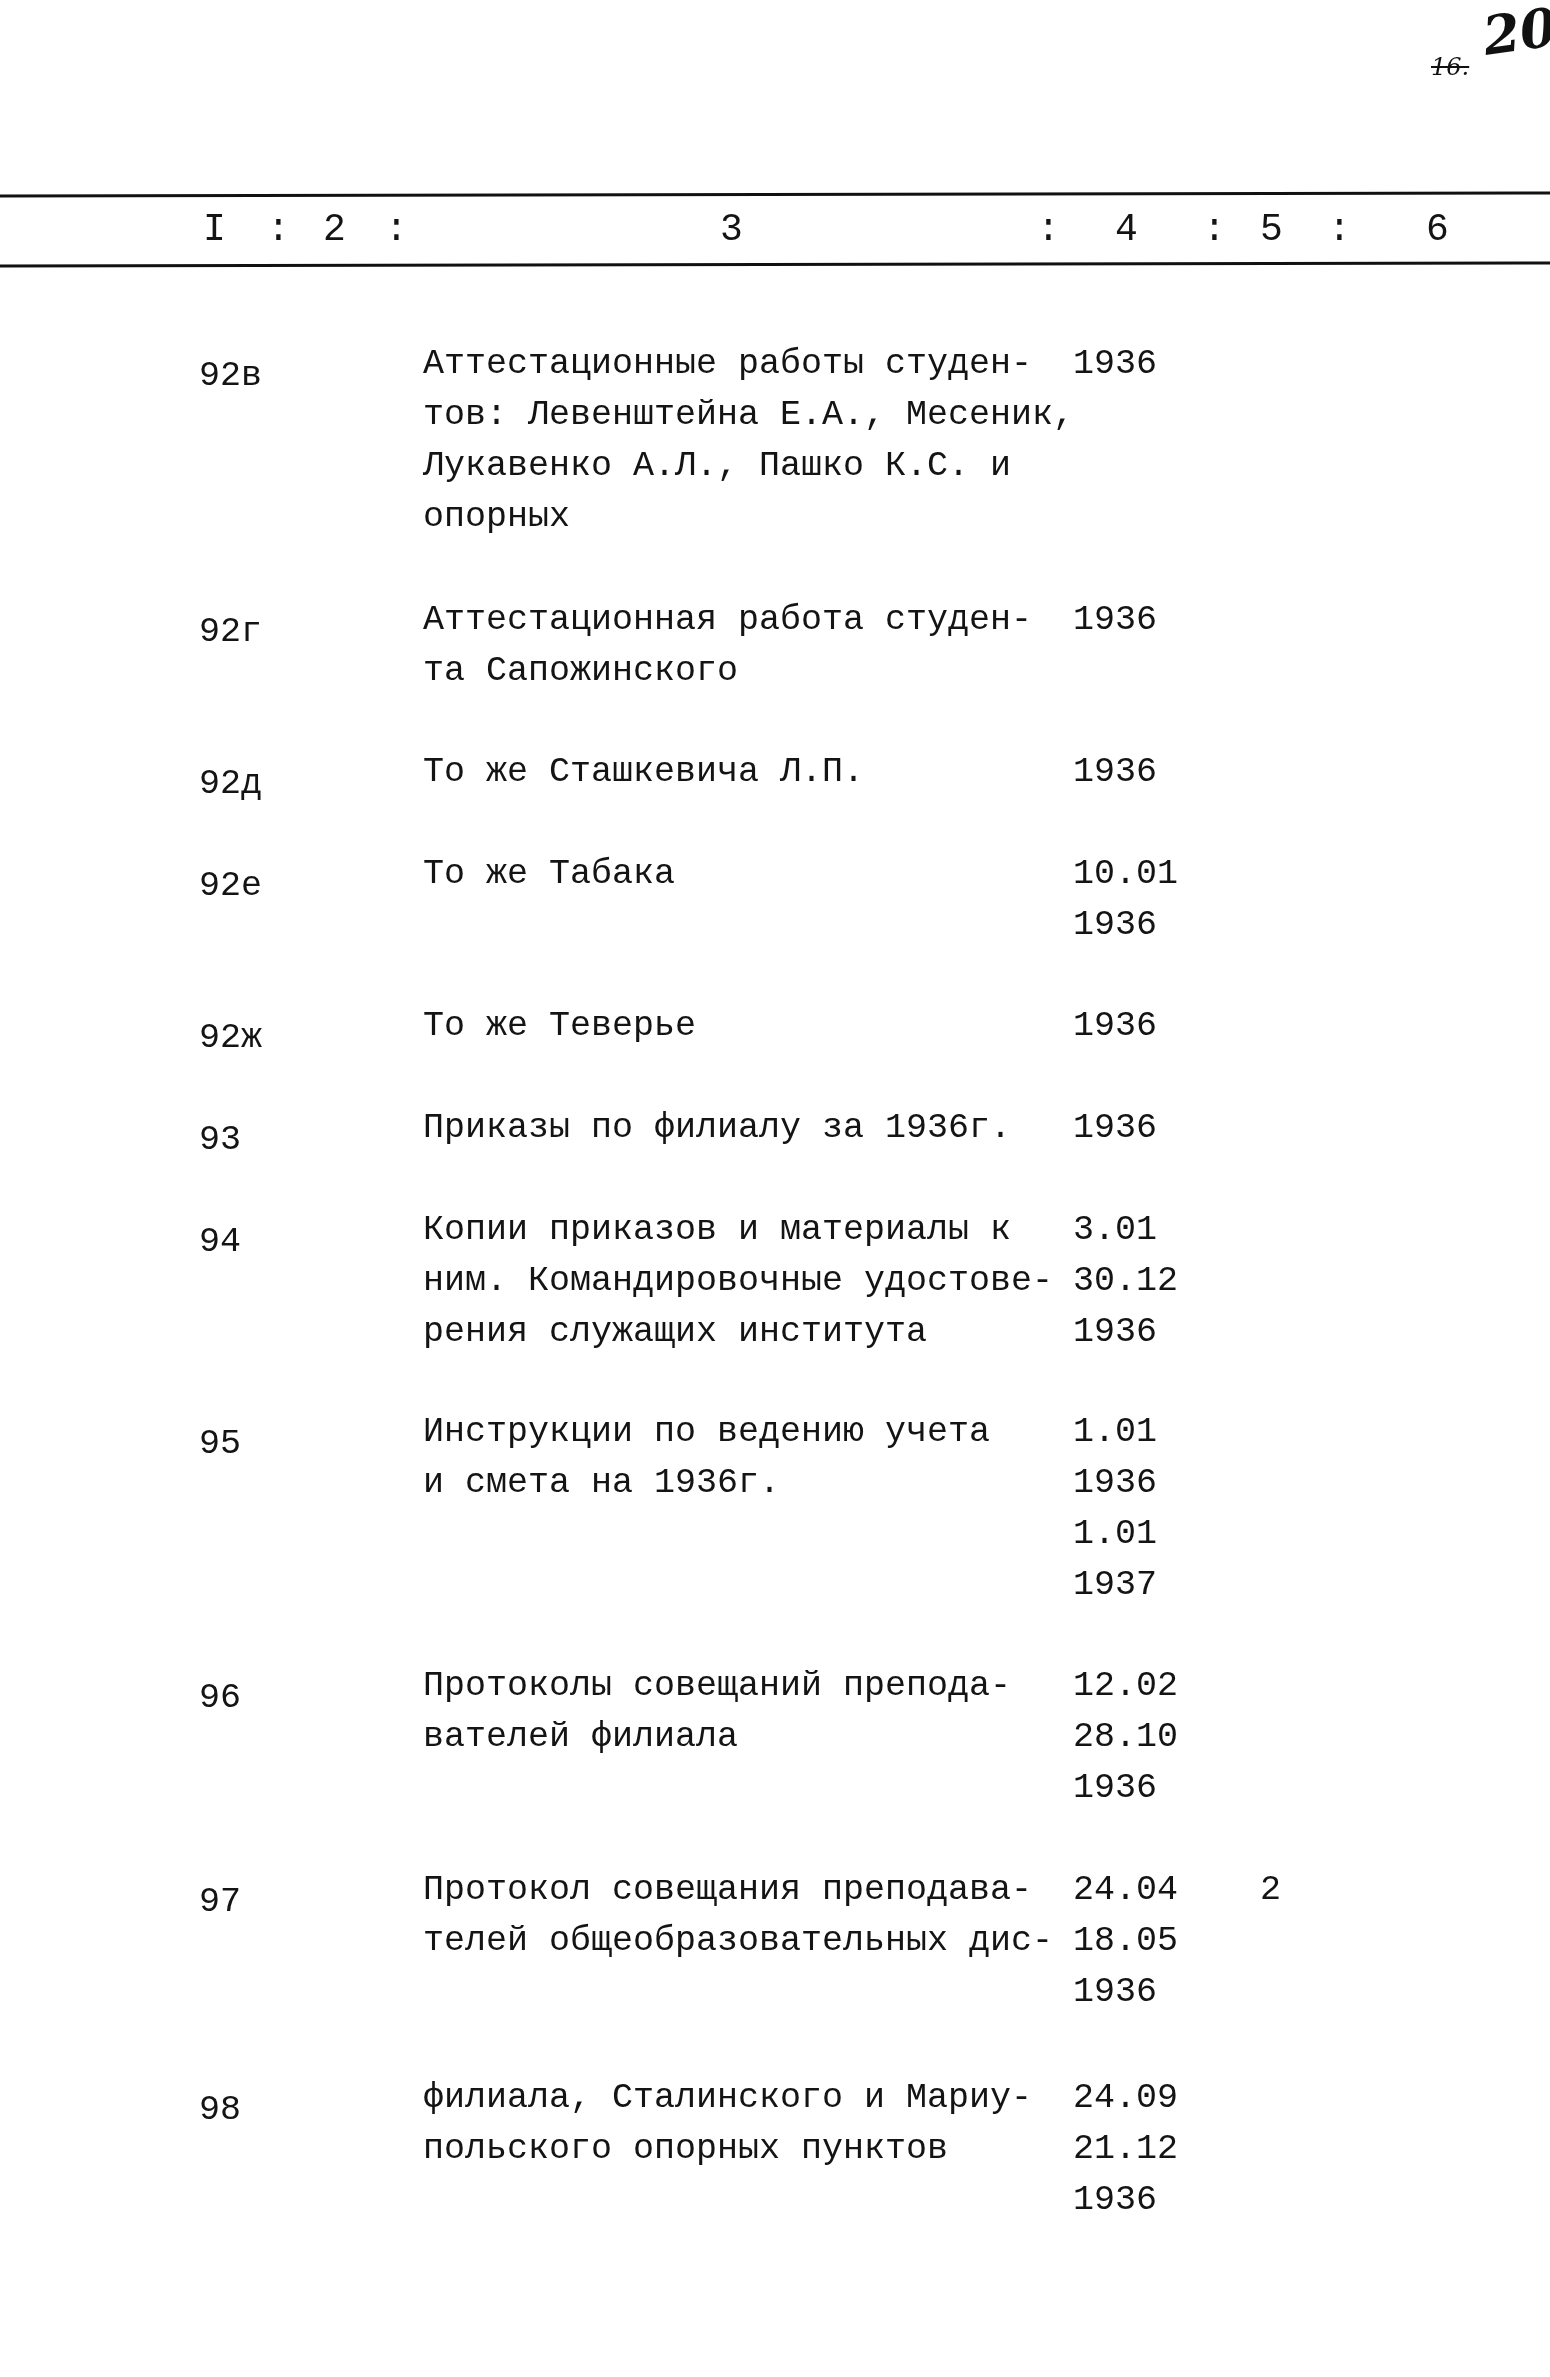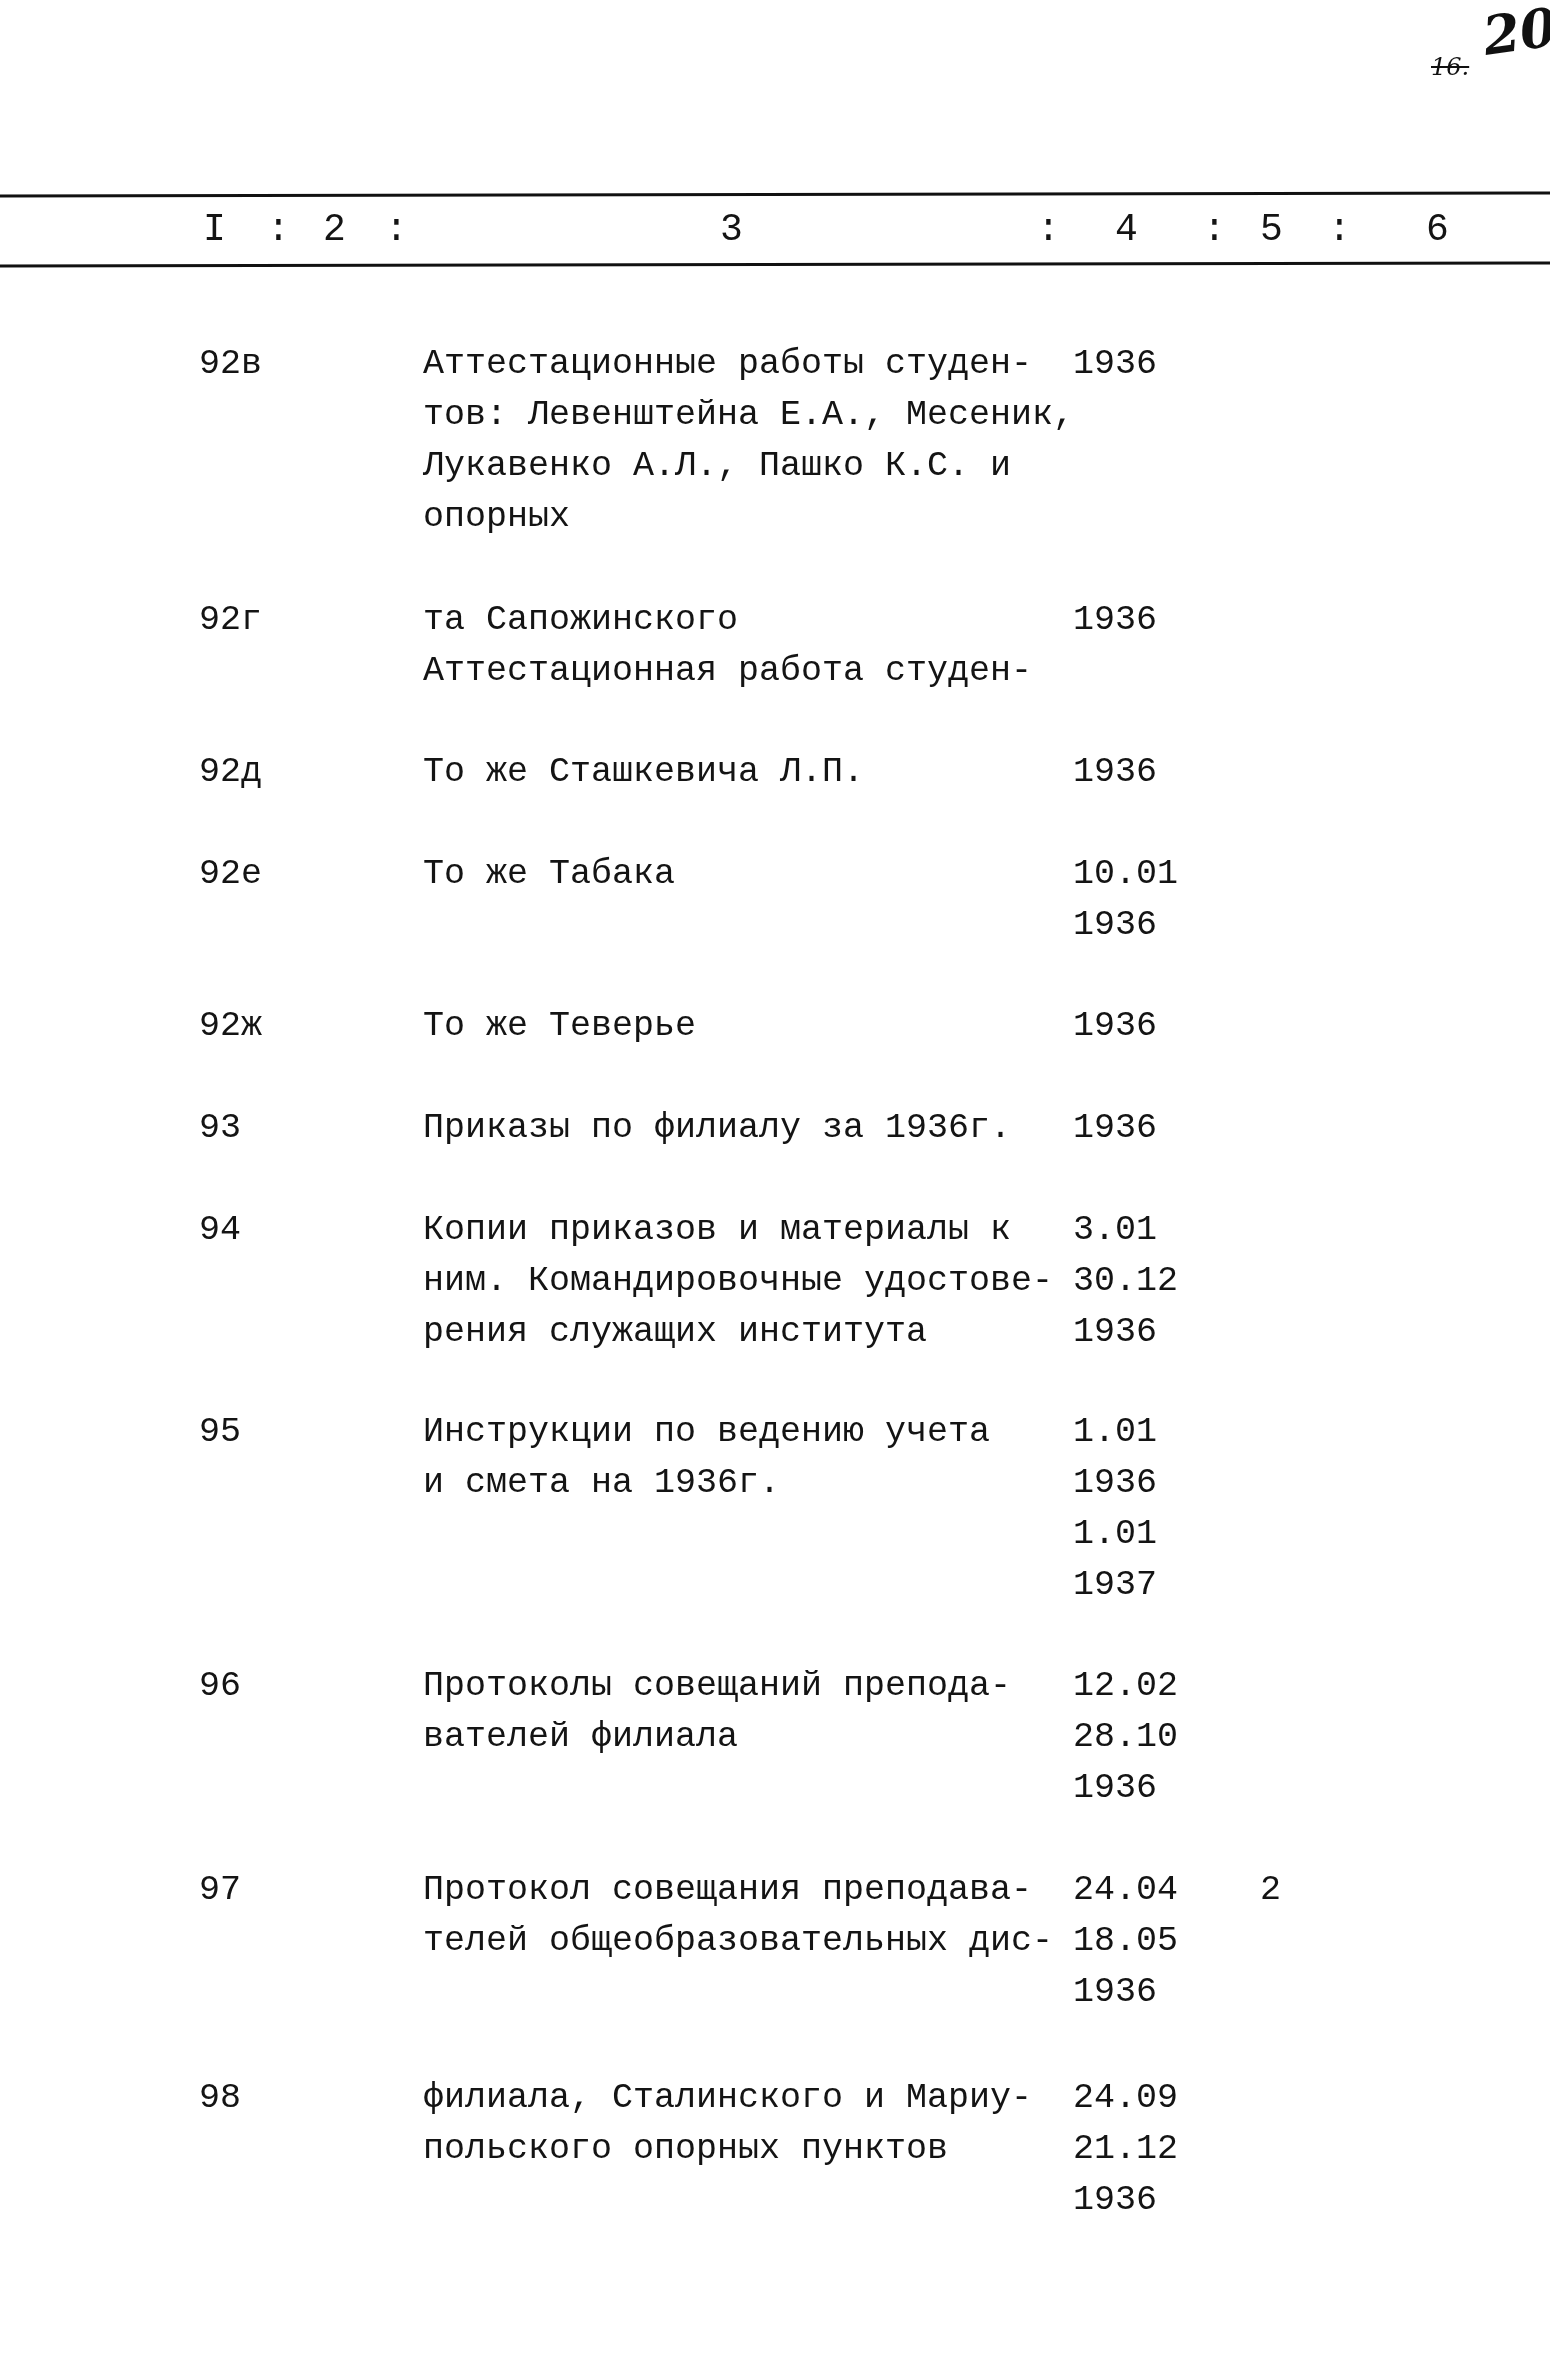--- a/index.html
+++ b/index.html
@@ -65,21 +65,21 @@
   .entry {
     position: absolute;
     left: 0;
     width: 1551px;
     font-size: 35px;
     line-height: 51px;
   }
   .col-num {
     position: absolute;
     left: 199px;
-    top: 0;
+    top: 12px;
     white-space: pre;
   }
   .col-desc {
     position: absolute;
     left: 407px;
     top: 0;
     width: 662px;
     margin-left: 16px;
   }
   .col-dates {
@@ -132,22 +132,22 @@
     </div>
     <div class="col-dates">
       <span class="line">1936</span>
     </div>
     <span class="col-sheets"></span>
   </div>
 
   <div class="entry" style="top:595px">
     <span class="col-num">92г</span>
     <div class="col-desc">
+      <span class="line">Аттестационная работа студен-</span>
       <span class="line">та Сапожинского</span>
-      <span class="line">Аттестационная работа студен-</span>
     </div>
     <div class="col-dates">
       <span class="line">1936</span>
     </div>
     <span class="col-sheets"></span>
   </div>
 
   <div class="entry" style="top:747px">
     <span class="col-num">92д</span>
     <div class="col-desc">

